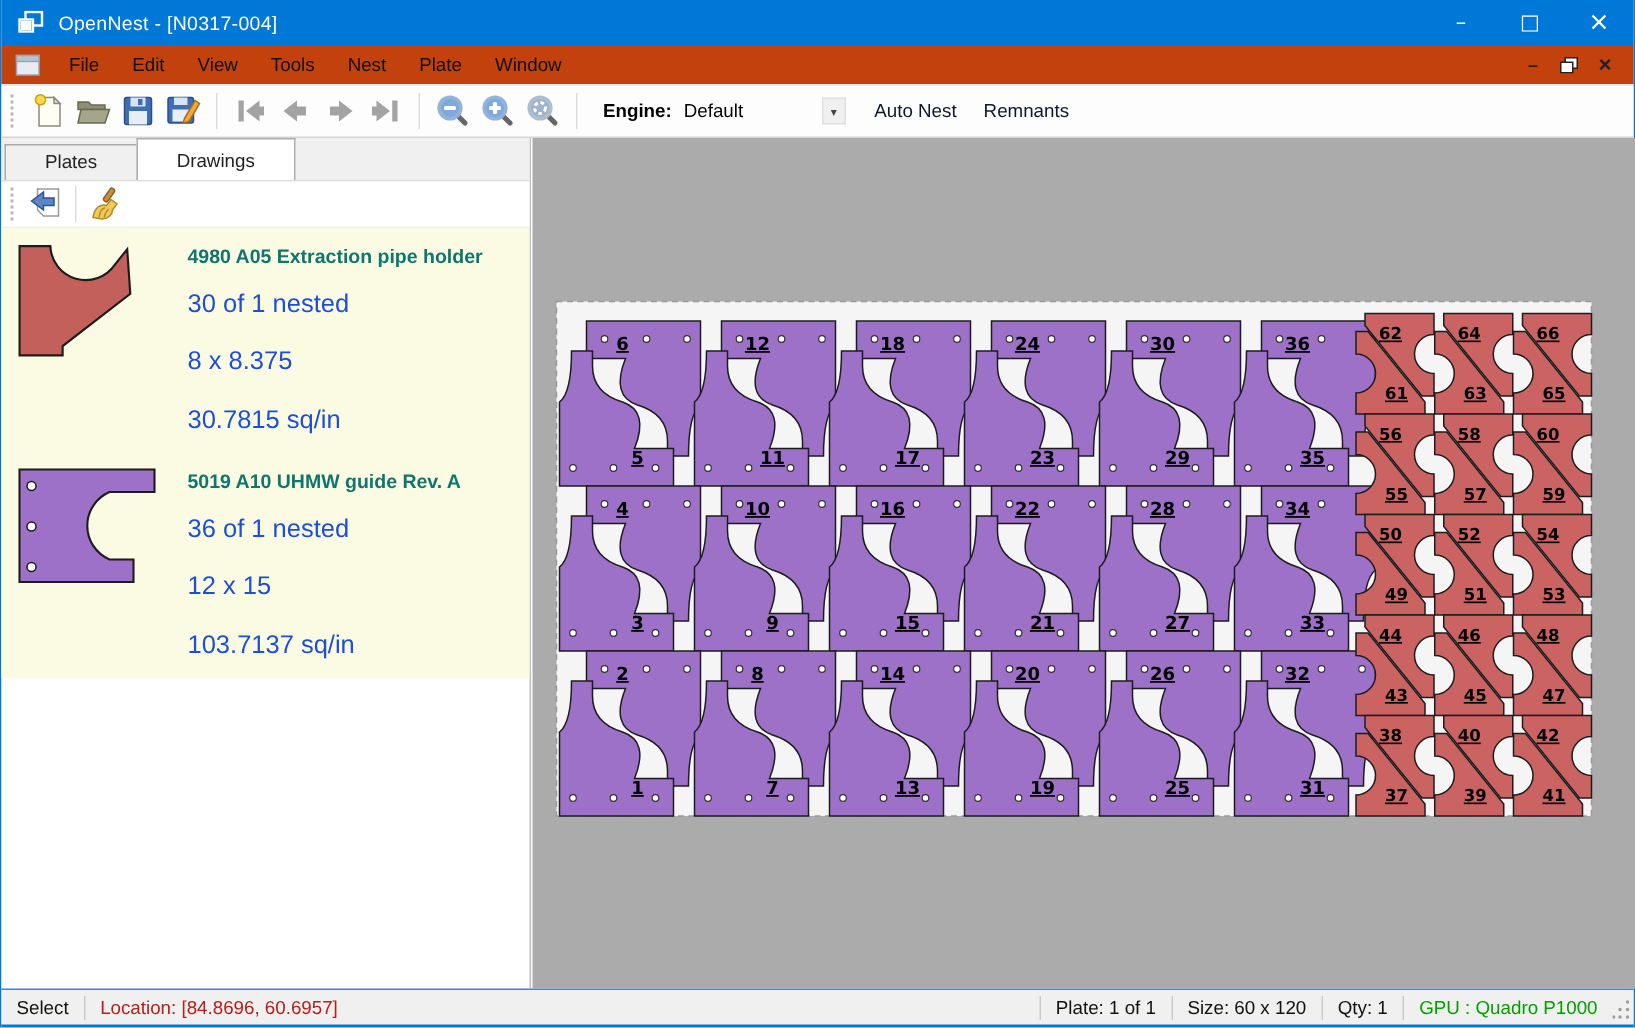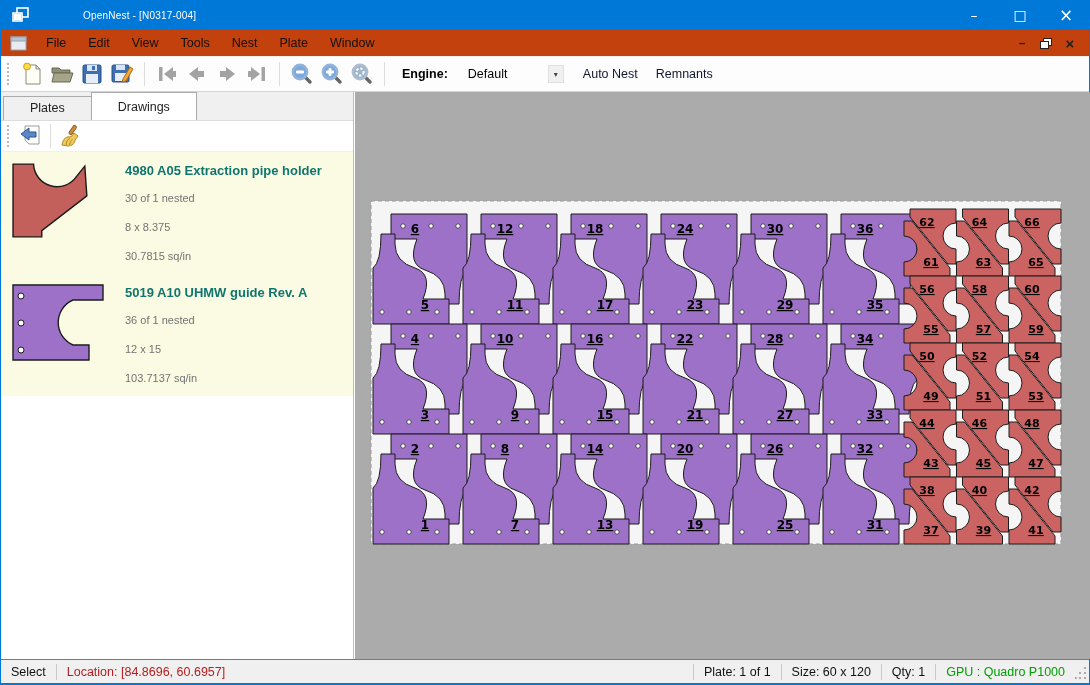--- a/index.html
+++ b/index.html
@@ -4,21 +4,21 @@
 <style>
   * { margin:0; padding:0; box-sizing:border-box; }
   html,body { width:1090px; height:685px; overflow:hidden; }
   body { font-family:"Liberation Sans","DejaVu Sans",sans-serif; font-size:12.5px; background:#fff; }
   #app { position:relative; width:1090px; height:685px; border-left:1px solid #0078d7; border-right:1px solid #0078d7; }
 
   
   .titlebar { position:absolute; left:0; top:0; width:100%; height:30px; background:#0078d7; color:#fff;
               display:flex; align-items:center; }
   .titlebar .appicon { margin:0 9px 0 11px; width:18px; height:16px; flex:0 0 auto; }
-  .titlebar .title { font-size:10px; letter-spacing:.2px;margin-left:44px; }
+  .titlebar .title { font-size:13px; letter-spacing:.2px; }
   .titlebar .wincontrols { margin-left:auto; display:flex; height:100%; }
   .wincontrols .wbtn { width:46px; height:100%; display:flex; align-items:center; justify-content:center;
                        font-size:14px; color:#fff; cursor:default; font-family:"DejaVu Sans",sans-serif; }
   .wincontrols .wbtn.close { font-size:17px; }
 
   
   .menubar { position:absolute; left:0; top:30px; width:100%; height:27px; background:#c2410c;
              display:flex; align-items:center; border-bottom:1px solid #eee; }
   .menubar .mdiicon { margin:0 8px 0 9px; width:17px; height:15px; }
   .menubar .mitem { padding:5px 11px; color:#111; }
@@ -27,41 +27,41 @@
                         color:#222; font-weight:bold; font-size:12px; }
 
   
   .toolbar { position:absolute; left:0; top:57px; width:100%; height:35px; background:#fdfdfd;
              border-bottom:1px solid #d5d5d5; display:flex; align-items:center; }
   .grip { width:4px; height:22px; border-left:2px dotted #b9b9b9; margin:0 6px 0 6px; }
   .tbtn { width:30px; height:28px; display:flex; align-items:center; justify-content:center; }
   .tsep { width:1px; height:24px; background:#dcdcdc; margin:0 7px; }
   .engine-label { font-weight:bold; margin:0 6px 0 10px; }
   .engine-combo { display:flex; align-items:center; width:110px; height:22px; }
-  .engine-combo .val { flex:1; padding-left:2px;margin-left:12px; }
+  .engine-combo .val { flex:1; padding-left:2px; }
   .engine-combo .arrow { width:16px; height:18px; background:#f0f0f0; border:1px solid #e0e0e0;
                          display:flex; align-items:center; justify-content:center; font-size:8px; color:#444; }
   .flatbtn { padding:5px 9px; color:#0f172a; }
 
   
   .sidebar { position:absolute; left:0; top:92px; width:353px; height:567px; background:#fff;
              border-right:1px solid #bdbdbd; }
   .tabstrip { height:29px; background:#f0f0f0; display:flex; align-items:flex-end; padding-left:2px;
               border-bottom:1px solid #dcdcdc; }
   .tab { height:24px; padding:4px 26px; background:#f0f0f0; border:1px solid #ababab; border-bottom:none;
          color:#222; margin-right:-1px; }
   .tab.active { height:28px; background:#fff; padding-top:7px; position:relative; z-index:2; }
   .paneltools { height:31px; background:#fff; display:flex; align-items:center; border-bottom:1px solid #f0f0f0; }
   .paneltools .tbtn { width:28px; height:26px; }
   .dlist { }
   .ditem { display:flex; background:#fbfbe4; padding:9px 8px 9px 10px; }
   .ditem .thumb { width:100px; flex:0 0 auto; display:flex; align-items:flex-start; }
   .ditem .meta { padding-left:14px; padding-top:2px; }
   .ditem .dtitle { font-weight:bold; font-size:13px; color:#0f766e; margin-bottom:5px; }
-  .ditem .dline { color:#737373; font-size:11px; line-height:1.55;margin-top:12px; }
+  .ditem .dline { color:#1d4ed8; font-size:17px; line-height:1.55;margin-top:12px; }
 
   
   .canvas { position:absolute; left:354px; top:92px; width:736px; height:567px; background:#ababab; }
   .canvas svg { display:block; }
 
   
   .statusbar { position:absolute; left:0; top:659px; width:100%; height:24px; background:#f0f0f0;
                border-top:1px solid #3b82f6; display:flex; align-items:center; font-size:12.5px; }
   .statusbar .seg { padding:0 10px; color:#111; }
   .statusbar .seg.dim { color:#b91c1c; }

